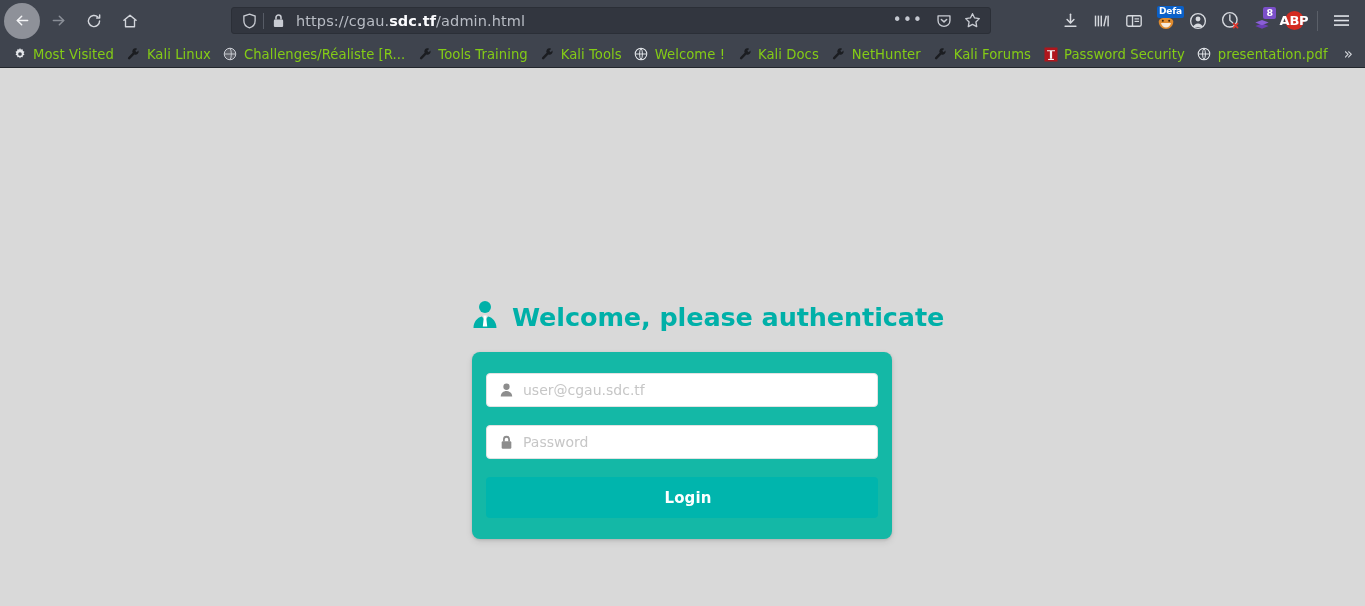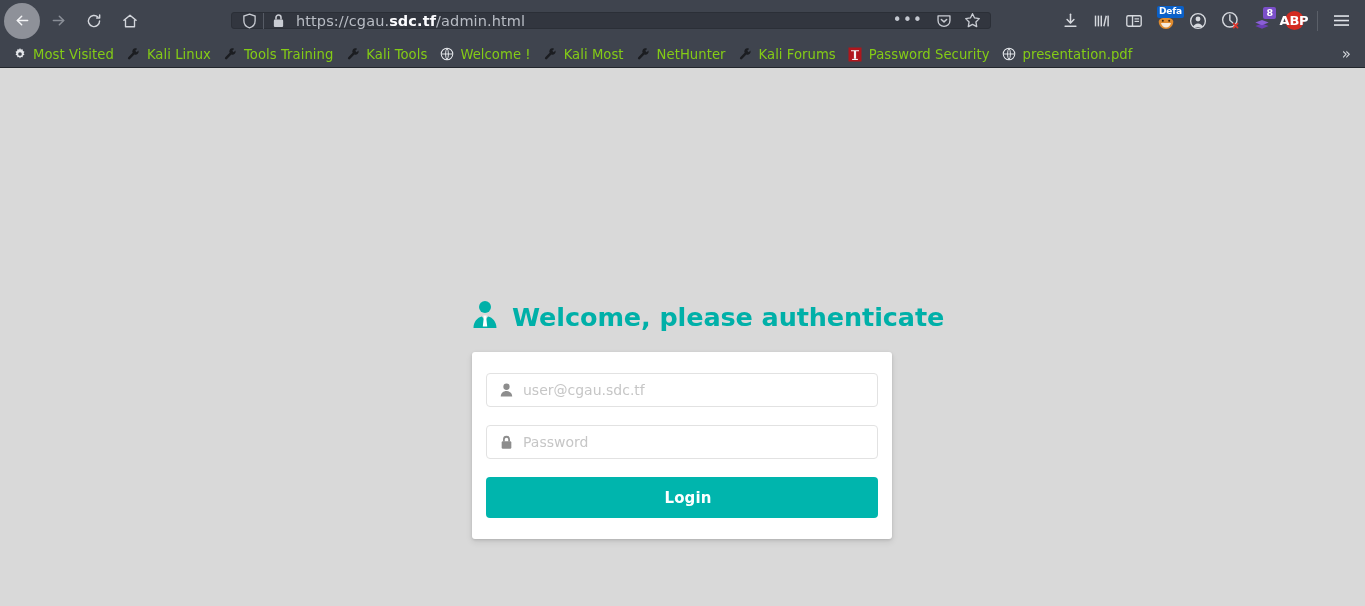--- a/index.html
+++ b/index.html
@@ -47,21 +47,21 @@
     background: #8e9199;
   }
   .nav-btn.back svg path, .nav-btn.back svg line, .nav-btn.back svg polyline { stroke: #f3f4f6; }
   .nav-btn.fwd svg { opacity: .62; }
 
   
   .urlbar-wrap {
     flex: 0 0 auto;
     margin-left: 83px;
     width: 760px;
-    height: 17px;
+    height: 27px;
     background: #32363f;
     border-radius: 3px;
     display: flex;
     align-items: center;
     padding: 0 5px 0 4px;
     border: 1px solid #2b2f37;
   }
   .ub-icon {
     width: 26px;
     height: 22px;
@@ -220,22 +220,22 @@
   }
   .login-heading .title {
     color: #00b0a8;
     font-size: 25.5px;
     font-weight: bold;
     letter-spacing: -.1px;
     white-space: nowrap;
   }
 
   .card {
-    background: #ffffff;
-    border-radius: 3px;
+    background: #14b8a6;
+    border-radius: 8px;
     padding: 21px 14px 21px 14px;
     box-shadow: 0 1px 3px rgba(0,0,0,.13), 0 3px 7px rgba(0,0,0,.09);
   }
 
   .field {
     height: 34px;
     border: 1px solid #e2e2e2;
     border-radius: 4px;
     display: flex;
     align-items: center;
@@ -440,20 +440,29 @@
 
     <div class="bm">
       <span class="bm-ico">
         <svg width="14" height="14" viewBox="0 0 16 16">
           <path d="M11.6 1.5a3.6 3.6 0 0 0-4 5.2l-5 5a1.4 1.4 0 0 0 2 2l5-5a3.6 3.6 0 0 0 4.6-4.7l-2 2-1.6-1.6 2-2a3.6 3.6 0 0 0-1-.9z" fill="#1b1d21"></path>
         </svg>
       </span>
       <span class="bm-label">Kali Linux</span>
     </div>
 
+    <div class="bm">
+      <span class="bm-ico">
+        <svg width="14" height="14" viewBox="0 0 16 16">
+          <circle cx="8" cy="8" r="6.6" fill="#5d6068" stroke="#cfd2d8" stroke-width="1.1"></circle>
+          <path d="M8 1.4c2 2.2 2 11 0 13.2M1.6 8h12.8" fill="none" stroke="#cfd2d8" stroke-width="1"></path>
+        </svg>
+      </span>
+      <span class="bm-label">Challenges/Réaliste [R...</span>
+    </div>
 
     <div class="bm">
       <span class="bm-ico">
         <svg width="14" height="14" viewBox="0 0 16 16">
           <path d="M11.6 1.5a3.6 3.6 0 0 0-4 5.2l-5 5a1.4 1.4 0 0 0 2 2l5-5a3.6 3.6 0 0 0 4.6-4.7l-2 2-1.6-1.6 2-2a3.6 3.6 0 0 0-1-.9z" fill="#1b1d21"></path>
         </svg>
       </span>
       <span class="bm-label">Tools Training</span>
     </div>
 
@@ -475,21 +484,21 @@
       </span>
       <span class="bm-label">Welcome !</span>
     </div>
 
     <div class="bm">
       <span class="bm-ico">
         <svg width="14" height="14" viewBox="0 0 16 16">
           <path d="M11.6 1.5a3.6 3.6 0 0 0-4 5.2l-5 5a1.4 1.4 0 0 0 2 2l5-5a3.6 3.6 0 0 0 4.6-4.7l-2 2-1.6-1.6 2-2a3.6 3.6 0 0 0-1-.9z" fill="#1b1d21"></path>
         </svg>
       </span>
-      <span class="bm-label">Kali Most</span>
+      <span class="bm-label">Kali Docs</span>
     </div>
 
     <div class="bm">
       <span class="bm-ico">
         <svg width="14" height="14" viewBox="0 0 16 16">
           <path d="M11.6 1.5a3.6 3.6 0 0 0-4 5.2l-5 5a1.4 1.4 0 0 0 2 2l5-5a3.6 3.6 0 0 0 4.6-4.7l-2 2-1.6-1.6 2-2a3.6 3.6 0 0 0-1-.9z" fill="#1b1d21"></path>
         </svg>
       </span>
       <span class="bm-label">NetHunter</span>
     </div>

